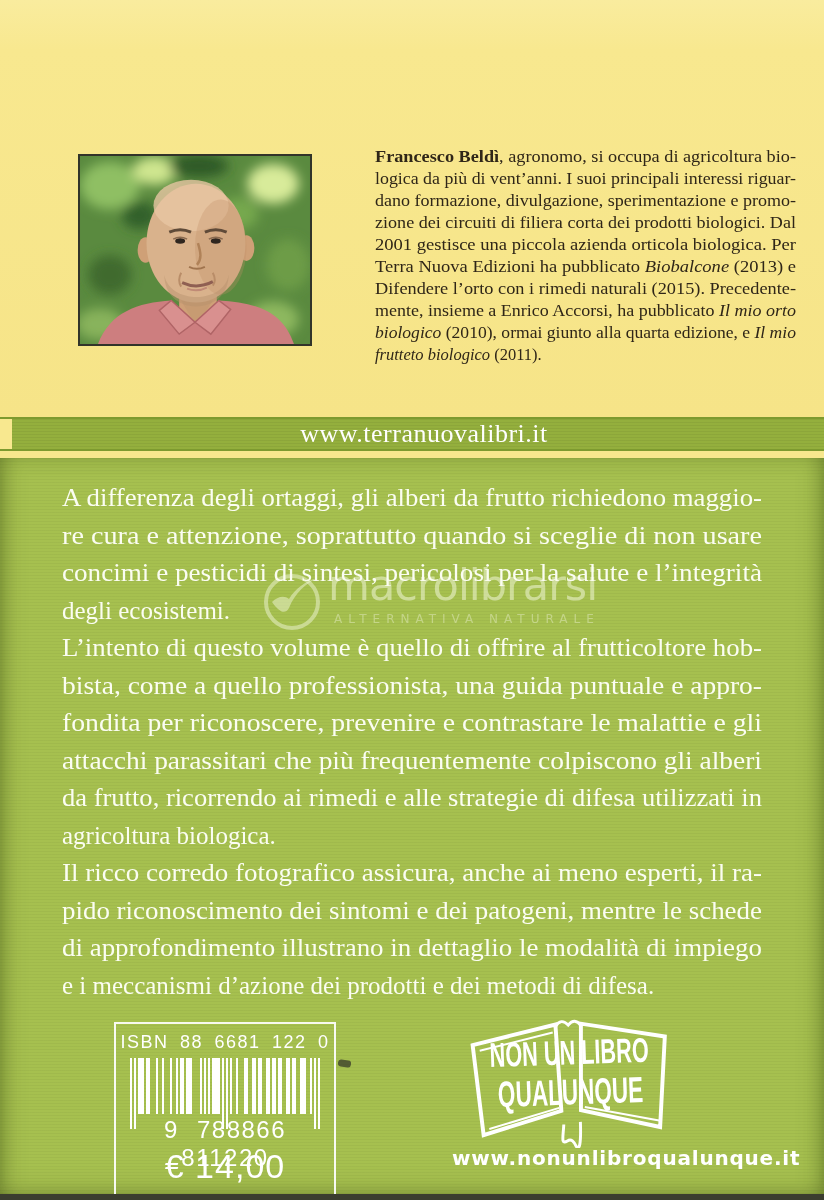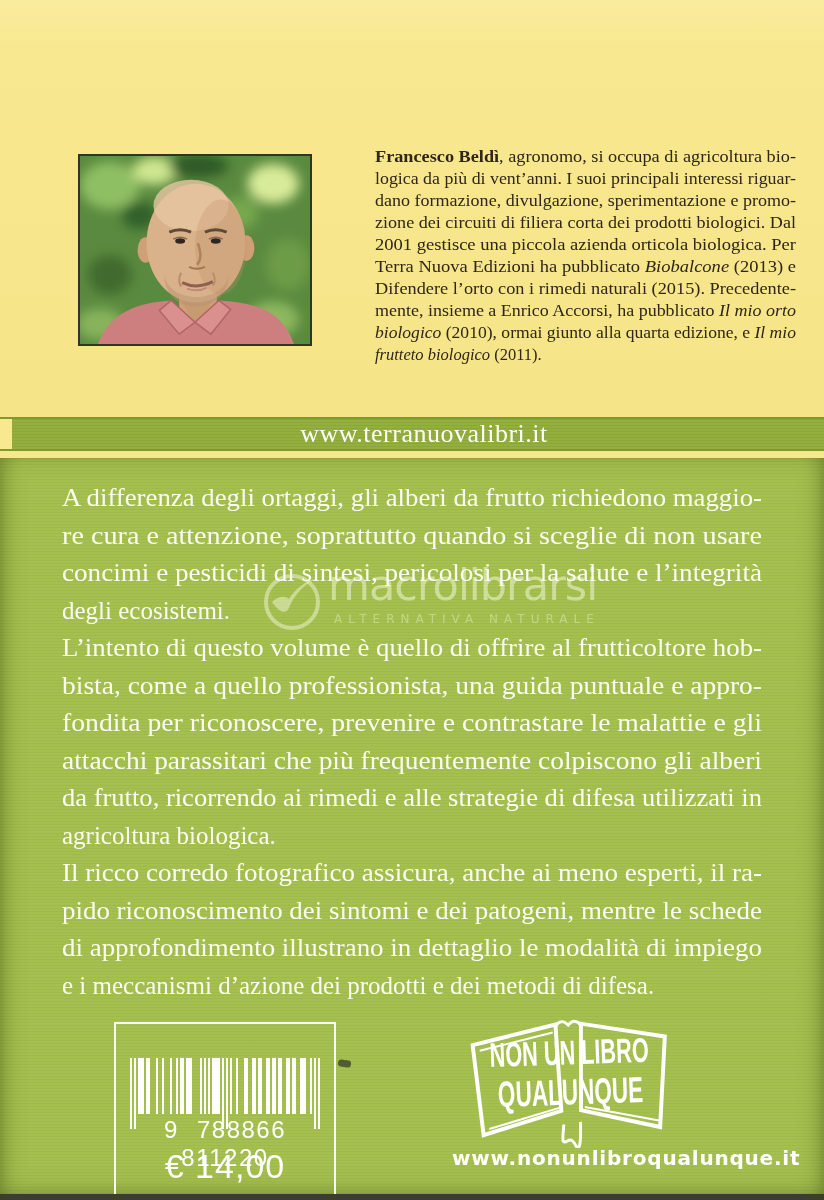--- a/index.html
+++ b/index.html
@@ -211,20 +211,21 @@
         </svg>
         <svg width="700" height="37.5">
           <text x="0" y="28" font-size="25" textLength="700" lengthAdjust="spacingAndGlyphs"><tspan>di approfondimento illustrano in dettaglio le modalità di impiego</tspan></text>
         </svg>
         <svg width="700" height="37.5">
           <text x="0" y="28" font-size="25"><tspan>e i meccanismi d’azione dei prodotti e dei metodi di difesa.</tspan></text>
         </svg>
       </div>
 
     <div class="abs isbn-box">
+      <div class="isbn-label">ISBN 88 6681 122 0</div>
       <div id="bars">
           <span class="bar" style="left: 0px; height: 71px;"></span>
           <span class="bar" style="left: 4px; height: 71px;"></span>
           <span class="bar" style="left: 8px; height: 56px;"></span>
           <span class="bar" style="left: 10px; height: 56px;"></span>
           <span class="bar" style="left: 12px; height: 56px;"></span>
           <span class="bar" style="left: 16px; height: 56px;"></span>
           <span class="bar" style="left: 18px; height: 56px;"></span>
           <span class="bar" style="left: 26px; height: 56px;"></span>
           <span class="bar" style="left: 32px; height: 56px;"></span>

